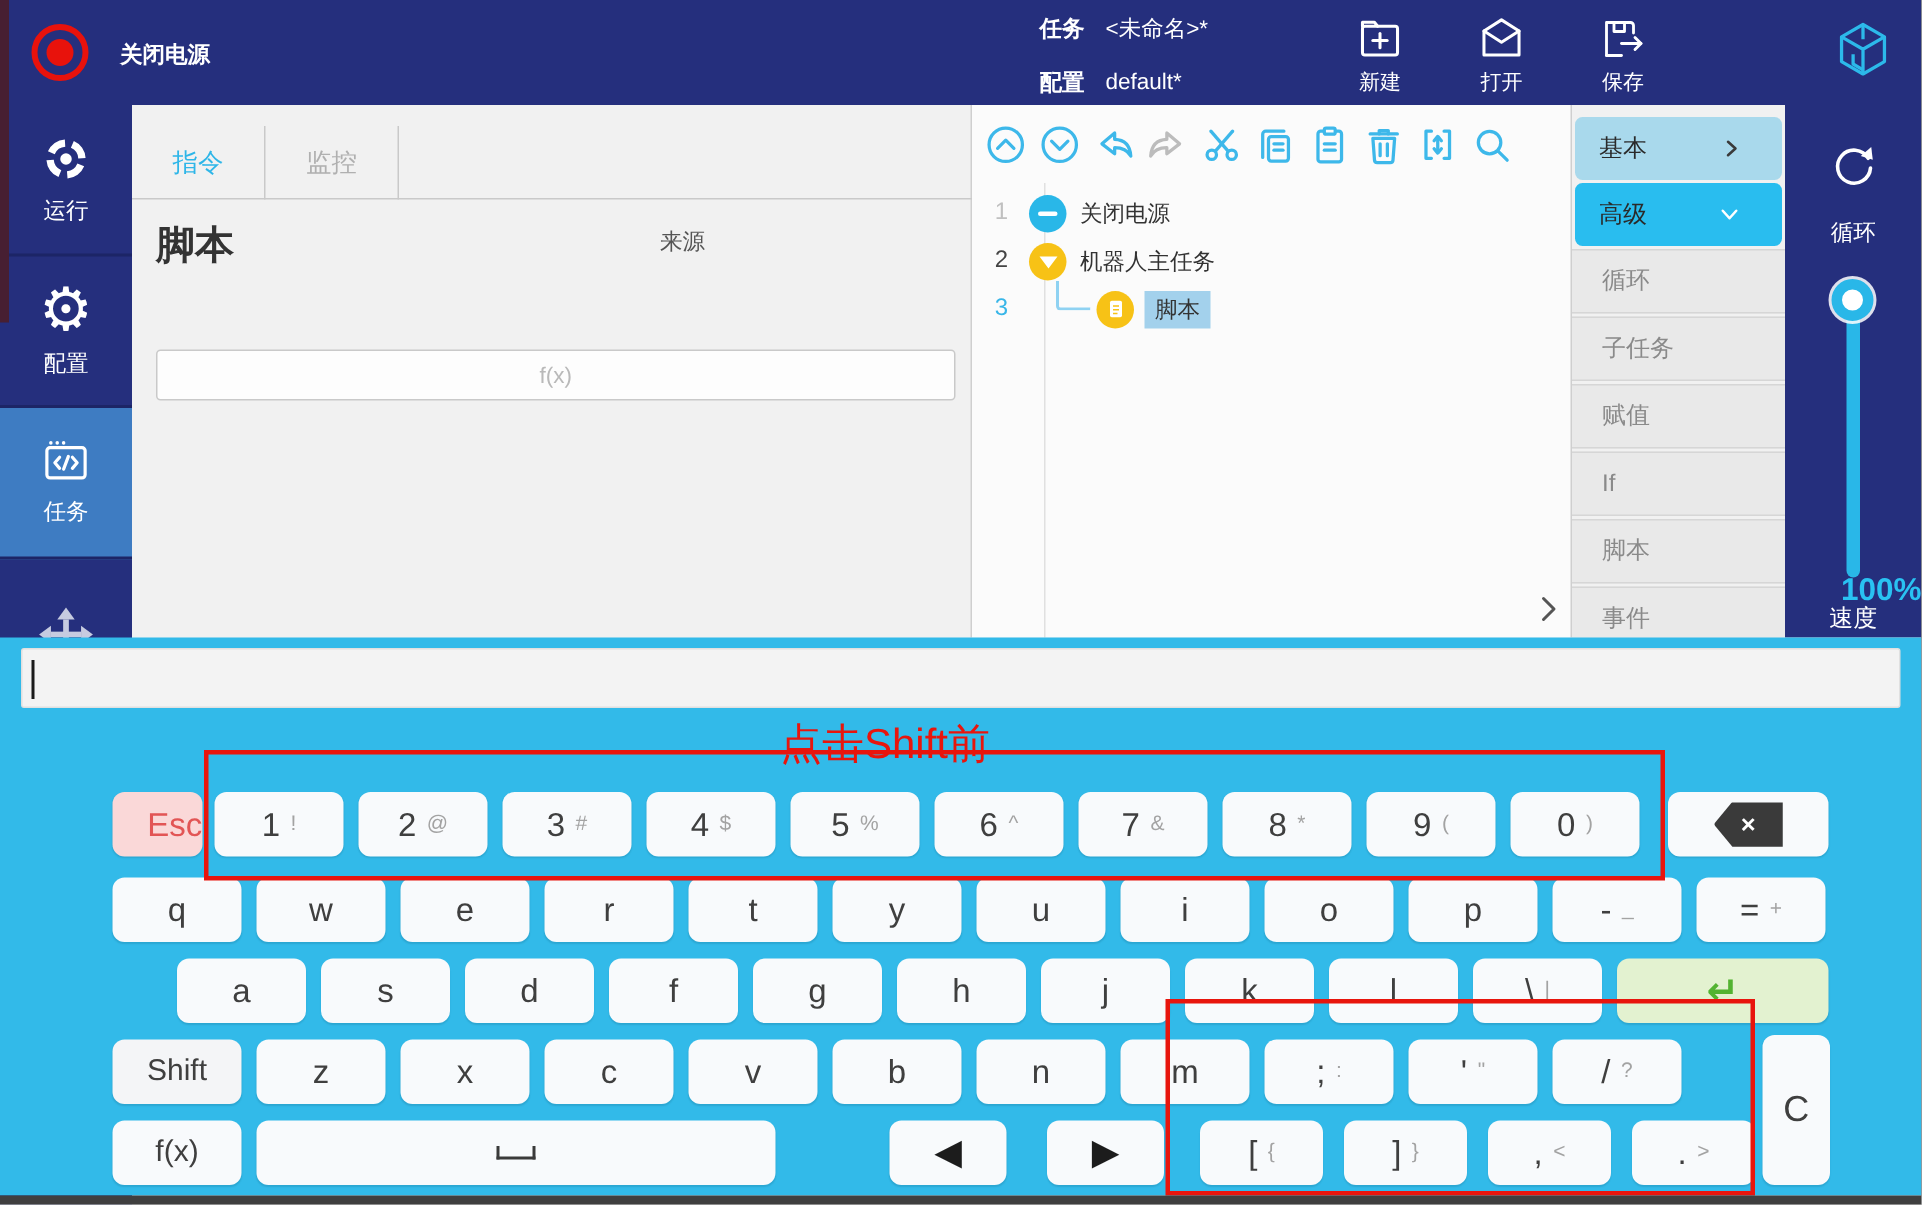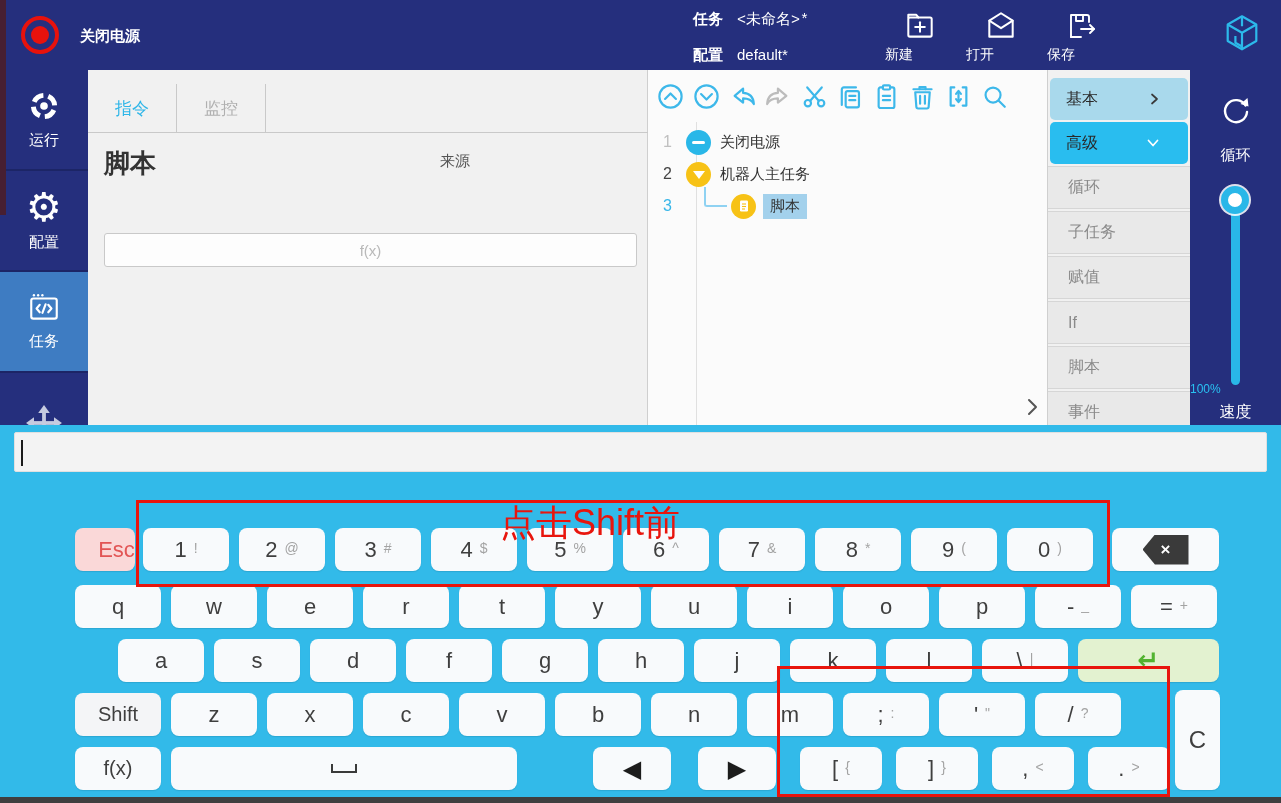--- a/index.html
+++ b/index.html
@@ -7,21 +7,21 @@
   body { font-family:"Liberation Sans","DejaVu Sans",sans-serif; }
   .screen { position:relative; width:1281px; height:803px; overflow:hidden; background:#f1f1f1; }
 
   
   .topbar { position:absolute; left:0; top:0; width:1281px; height:70px; background:#252f7d; z-index:3; }
   .power-btn { position:absolute; left:21px; top:16px; width:38px; height:38px; border:4px solid #e8120c; border-radius:50%; display:flex; align-items:center; justify-content:center; }
   .power-dot { width:18px; height:18px; background:#e8120c; border-radius:50%; }
   .power-label { position:absolute; left:80px; top:27px; color:#fff; font-size:15px; font-weight:bold; }
   .tc-label { position:absolute; color:#fff; font-weight:bold; font-size:15px; }
   .tc-value { position:absolute; color:#fff; font-size:15px; }
-  .tb-btn { position:absolute; top:9px; width:70px; }
+  .tb-btn { position:absolute; top:9px; width:70px; text-align:center; }
   .tb-btn svg { display:block; margin:0 auto; }
   .tb-btn .tb-cap { color:#fff; font-size:14px; margin-top:3px; }
   .logo-wrap { position:absolute; right:17px; top:12px; }
   .maroon-strip { position:absolute; left:0; top:0; width:6px; height:215px; background:#471f32; z-index:9; }
 
   
   .sidebar { position:absolute; left:0; top:70px; width:88px; height:733px; background:#252f7d; z-index:2; }
   .sb-item { position:relative; width:88px; height:101px; display:flex; flex-direction:column; align-items:center; justify-content:center; gap:8px; border-bottom:2px solid #1c2566; }
   .sb-item.active { background:#3e7cc2; }
   .sb-label { color:#fff; font-size:15px; }
@@ -58,28 +58,28 @@
   .p-head { height:42px; margin:0 2px 2px 2px; border-radius:5px; display:flex; align-items:center; padding:0 28px 0 16px; font-size:16px; color:#2a2a2a; }
   .p-head.basic { background:#a9d9ec; }
   .p-head.advanced { background:#29bdef;font-family:Liberation Serif, serif; }
   .p-head .spring { flex:1; }
   .p-item { height:43px; margin-top:2px; background:#e9e9e9; border-top:1px solid #d6d6d6; border-bottom:1px solid #d6d6d6; display:flex; align-items:center; padding-left:20px; font-size:16px; color:#8a8a8a; }
 
   .speedbar { position:absolute; left:1190px; top:70px; width:91px; height:355px; background:#252f7d; }
   .loop-label { position:absolute; top:76px; width:91px; text-align:center; color:#fff; font-size:15px; }
   .slider-track { position:absolute; left:41px; top:125px; width:9px; height:190px; background:#29b7e8; border-radius:5px; }
   .slider-thumb { position:absolute; left:31px; top:116px; width:28px; height:28px; background:#fff; border:7px solid #29b7e8; border-radius:50%; box-shadow:0 0 0 2px rgba(255,255,255,.85); }
-  .speed-pct { position:absolute; top:312px; width:91px; text-align:left; color:#29c2f2; font-size:12px; font-weight:normal; }
+  .speed-pct { position:absolute; top:312px; width:91px; text-align:right; color:#29c2f2; font-size:21px; font-weight:bold; }
   .speed-label { position:absolute; top:332px; width:91px; text-align:center; color:#fff; font-size:16px; }
 
   
   .keyboard { position:absolute; left:0; top:425px; width:1281px; height:372px; background:#32bae9; z-index:10; }
   .kb-input { position:absolute; left:14px; top:7px; width:1253px; height:40px; background:#f3f3f3; border:1px solid #e0e0e0; border-radius:2px; }
   .kb-caret { position:absolute; left:6px; top:7px; width:2px; height:26px; background:#1a1a1a; }
-  .annotation { position:absolute; left:0; top:52px; width:1180px; text-align:center; color:#e8150d; font-size:36px; z-index:12;margin-top:22px; }
+  .annotation { position:absolute; left:0; top:52px; width:1180px; text-align:center; color:#e8150d; font-size:28px; z-index:12; }
   .red-rect { position:absolute; border:3px solid #e8150d; z-index:12; pointer-events:none; }
   .rect1 { left:136px; top:75px; width:974px; height:87px; }
   .rect2 { left:777px; top:241px; width:393px; height:131px; }
 
   .krow { position:absolute; display:flex; gap:10px; z-index:5; }
   .key { width:86px; height:43px; background:#f8fafc; border-radius:8px; display:flex; align-items:center; justify-content:center; box-shadow:0 1px 1px rgba(0,60,90,.15); }
   .km { font-size:22px; color:#3f3f3f; }
   .ks { font-size:14px; color:#a3a3a3; margin-left:7px; transform:translateY(-2px); }
   .skey { position:absolute; background:#f8fafc; border-radius:8px; display:flex; align-items:center; justify-content:center; z-index:5; box-shadow:0 1px 1px rgba(0,60,90,.15); font-size:22px; color:#3f3f3f; }
   .key-esc { left:75px; top:103px; width:60px; height:43px; background:#fad8d8; color:#e25555; font-size:22px;padding-left:23px; }
@@ -101,21 +101,21 @@
 
 <div class="screen">
 
   <div class="topbar">
     <div class="power-btn">
       <div class="power-dot"></div>
     </div>
     <div class="power-label">关闭电源</div>
 
     <div class="tc-label" style="left:693px;top:10px;">任务</div>
-    <div class="tc-value" style="left:737px;top:10px;font-family:Liberation Mono, monospace;">&lt;未命名&gt;*</div>
+    <div class="tc-value" style="left:737px;top:10px;">&lt;未命名&gt;*</div>
     <div class="tc-label" style="left:693px;top:46px;">配置</div>
     <div class="tc-value" style="left:737px;top:46px;">default*</div>
 
     <div class="tb-btn" style="left:885px;">
       <svg width="34" height="34" viewBox="0 0 32 32" fill="none" stroke="#fff" stroke-width="1.9" stroke-linecap="round" stroke-linejoin="round">
         <path d="M5 8V5.5h7.5l2 2.5"></path>
           <rect x="5" y="8" width="22" height="18" rx="1.5"></rect>
         <line x1="16" y1="12.5" x2="16" y2="21.5"></line>
           <line x1="11.5" y1="17" x2="20.5" y2="17"></line>
       </svg>

